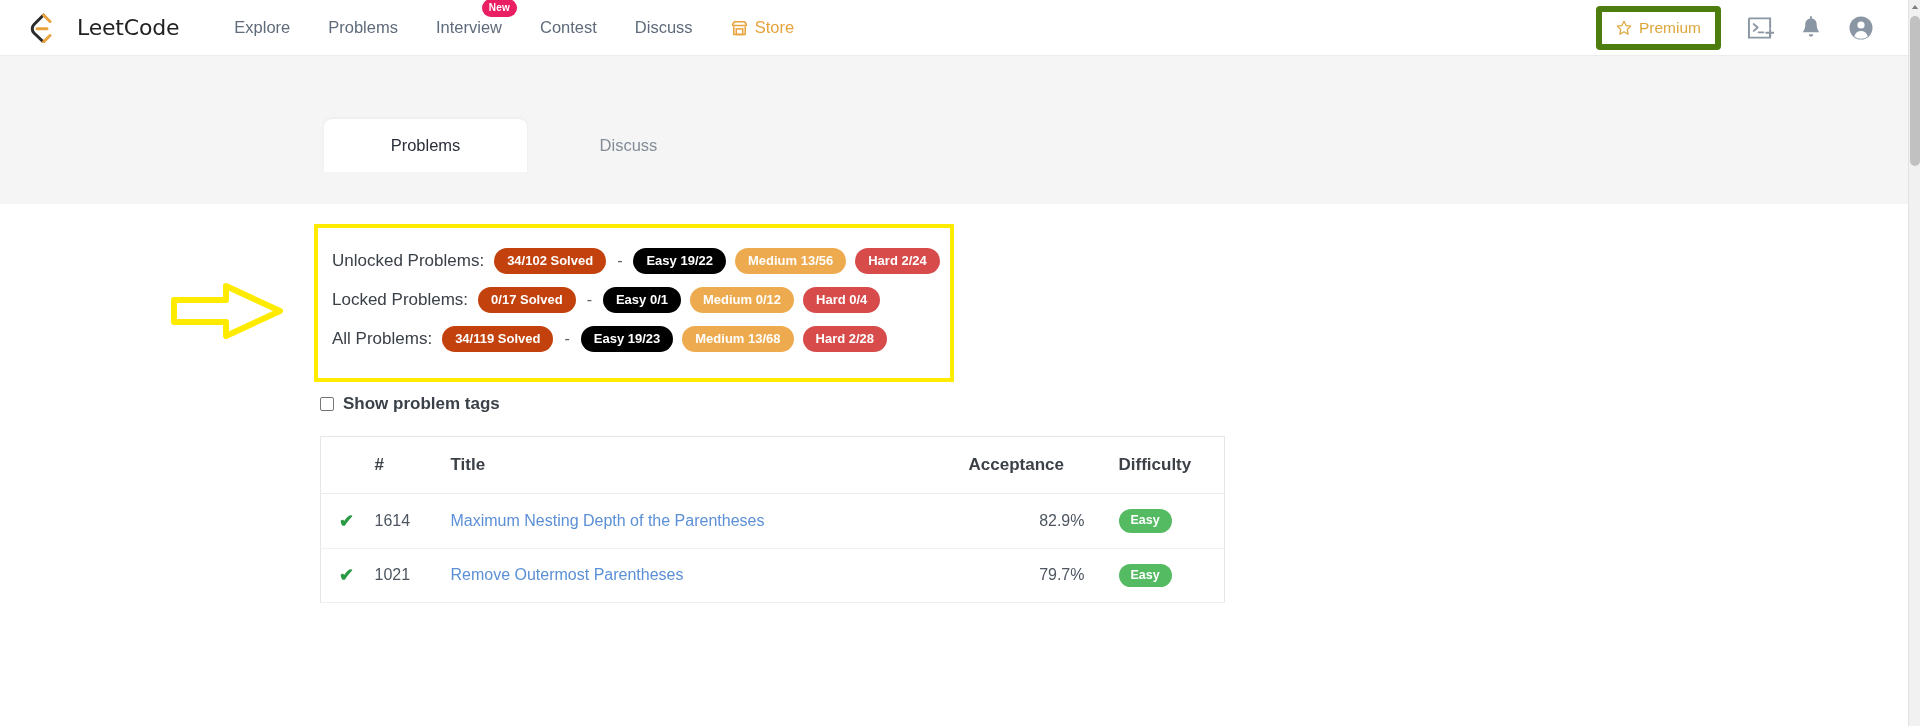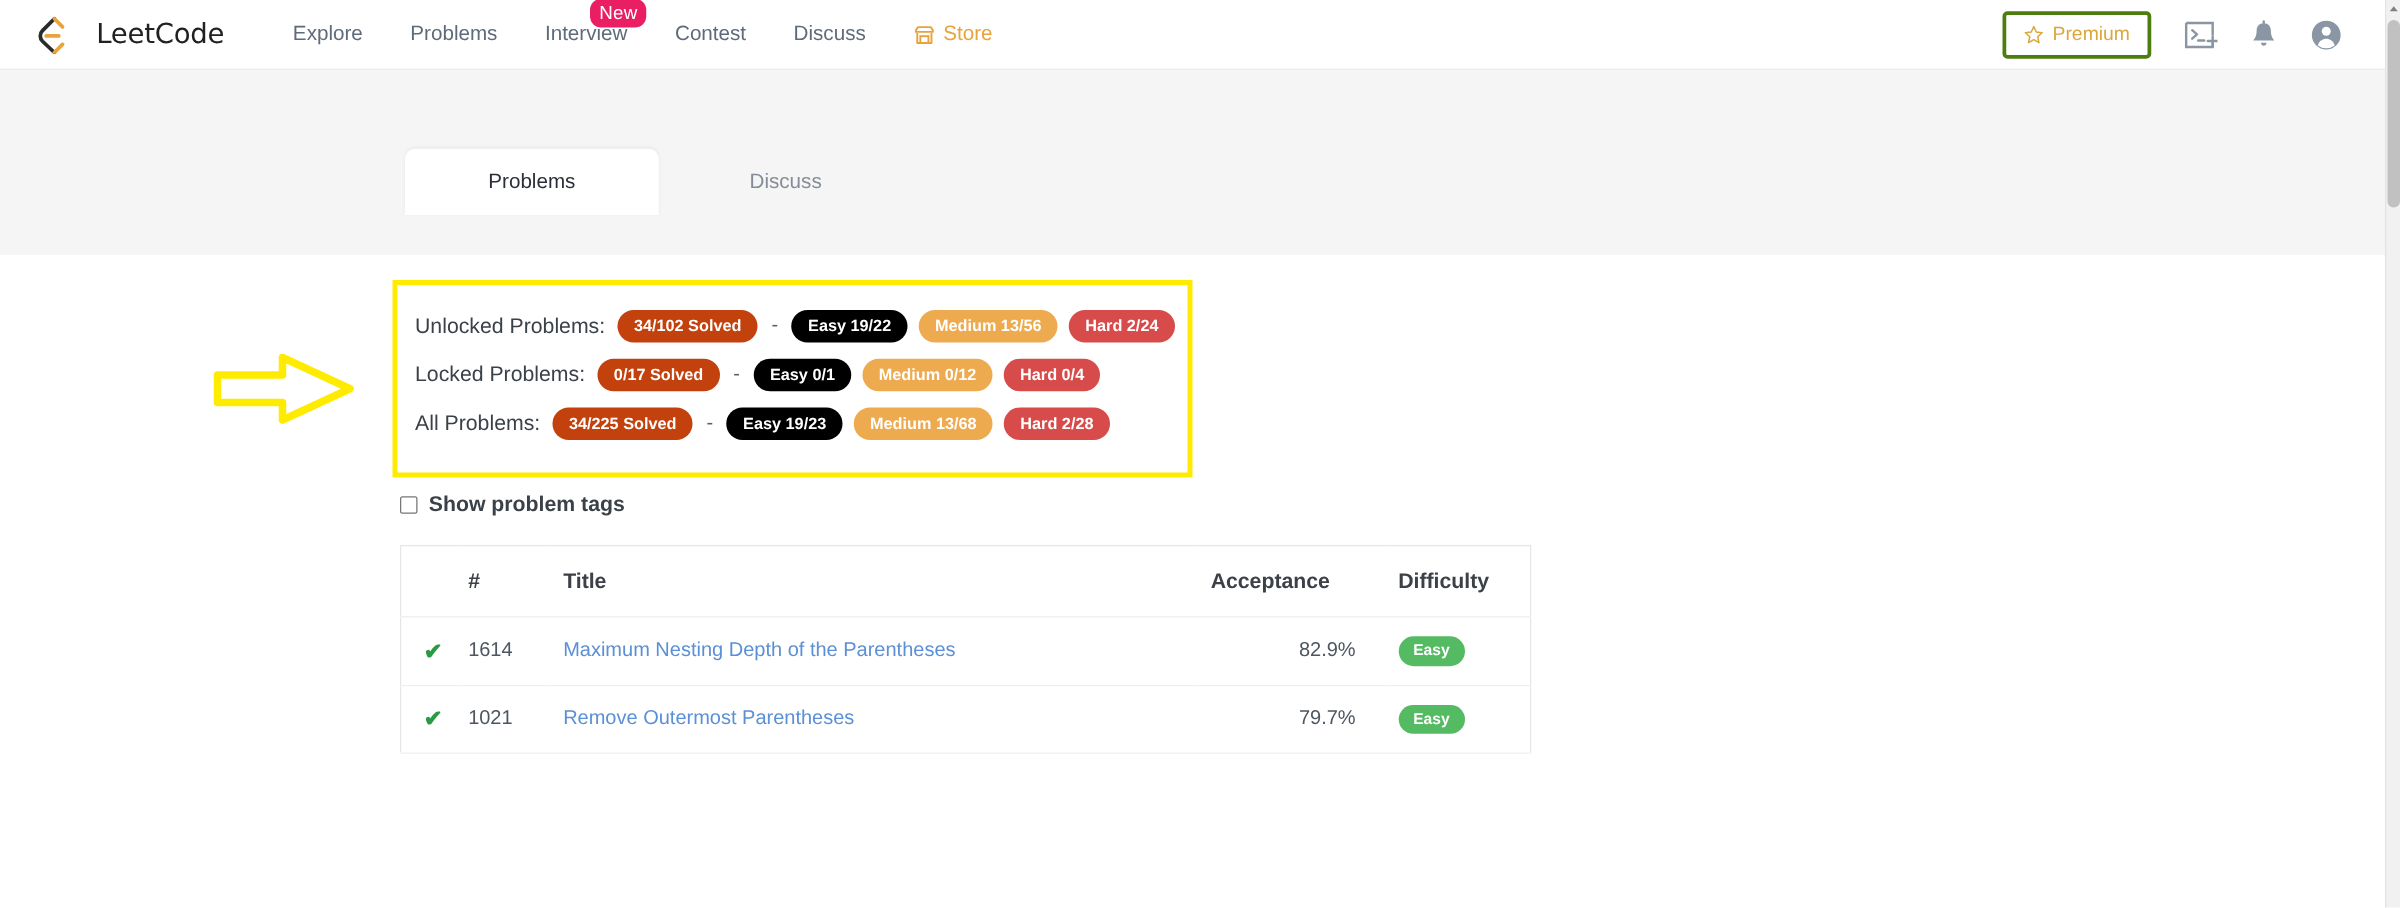--- a/index.html
+++ b/index.html
@@ -40,37 +40,37 @@
     cursor: pointer;
     white-space: nowrap;
   }
   .nav-link.store { color: #e8a33d; display: flex; align-items: flex-end; gap: 7px; }
   .store-icon { width: 17px; height: 17px; display: block; }
   .badge-new {
     position: absolute;
     top: -13px; right: 4px;
     background: #e91e63;
     color: #fff;
-    font-size: 15px;
+    font-size: 10px;
     line-height: 1;
     padding: 4px 7px 4px 7px;
     border-radius: 9px;
-    font-weight: normal;
+    font-weight: bold;
     letter-spacing: .2px;
   }
   .nav-right {
     margin-left: auto;
     display: flex;
     align-items: center;
     gap: 26px;
     padding-right: 10px;
   }
   .premium-btn {
     display: flex; align-items: center; gap: 7px;
-    border: 3px solid #4d7c0f;
+    border: 6px solid #4d7c0f;
     color: #dda63b;
     border-radius: 4px;
     padding: 7px 14px;
     font-size: 15.5px;
     background: #fff;
     cursor: pointer;
     white-space: nowrap;
   }
   .icon-btn { cursor: pointer; display: flex; align-items: center; }
   .icon-btn svg { display: block; }
@@ -371,21 +371,21 @@
       <span class="stat-label">Locked Problems:</span>
       <span class="pill total">0/17 Solved</span>
       <span class="dash">-</span>
       <span class="pill easy">Easy 0/1</span>
       <span class="pill medium">Medium 0/12</span>
       <span class="pill hard">Hard 0/4</span>
     </div>
 
     <div class="stat-row">
       <span class="stat-label">All Problems:</span>
-      <span class="pill total">34/225 Solved</span>
+      <span class="pill total">34/119 Solved</span>
       <span class="dash">-</span>
       <span class="pill easy">Easy 19/23</span>
       <span class="pill medium">Medium 13/68</span>
       <span class="pill hard">Hard 2/28</span>
     </div>
   </div>
 
   <div class="tags-row">
     <span class="tags-checkbox"></span>
     <span class="tags-label">Show problem tags</span>

